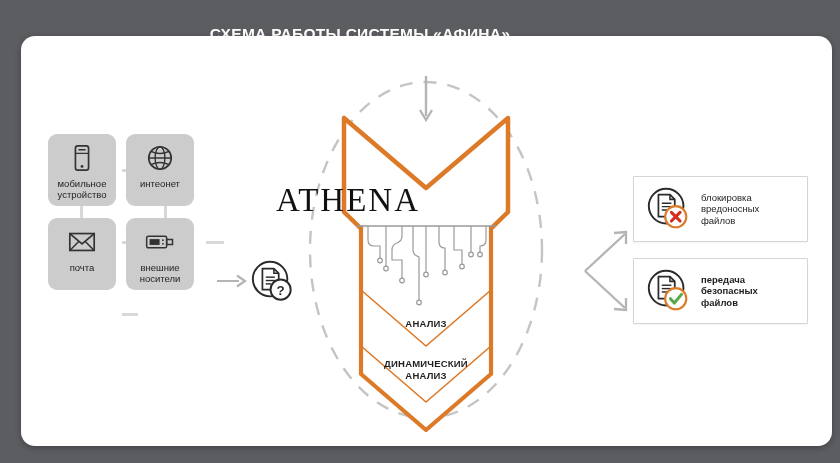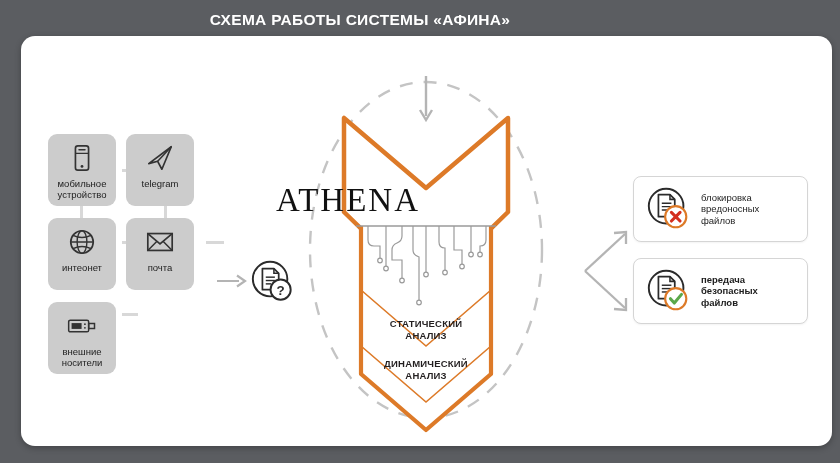--- a/index.html
+++ b/index.html
@@ -5,21 +5,21 @@
   html,body{margin:0;padding:0;}
   body{
     width:840px;height:463px;
     background:#5b5d61;
     font-family:"Liberation Sans", sans-serif;
     overflow:hidden;
     position:relative;
   }
 
   .header{
-    position:absolute;left:0;top:2px;width:720px;height:35px;
+    position:absolute;left:0;top:16px;width:720px;height:35px;
     display:flex;align-items:center;justify-content:center;
     background:#5b5d61;
   }
   .header-title{
     color:#ffffff;font-size:15.5px;font-weight:bold;letter-spacing:.3px;
     white-space:nowrap;
   }
 
   .panel{
     position:absolute;left:21px;top:36px;width:791px;height:410px;
@@ -65,21 +65,21 @@
     position:absolute;width:300px;text-align:center;
     font-size:9.5px;font-weight:bold;color:#231f20;line-height:12px;letter-spacing:.2px;
   }
   .stage-static{top:264px;}
   .stage-dynamic{top:304px;}
 
   
   .outcomes{position:absolute;left:612px;top:140px;width:175px;}
   .out-card{
     position:relative;width:175px;height:66px;
-    background:#ffffff;border:1.6px solid #d5d5d5;border-radius:8px;
+    background:#ffffff;border:1.6px solid #d5d5d5;border-radius:1px;
     display:flex;align-items:center;box-sizing:border-box;padding-left:10px;
     box-shadow:0 1px 2px rgba(0,0,0,.05);
   }
   .out-card + .out-card{margin-top:16px;font-weight:bold;}
   .out-icon{width:50px;height:50px;flex:0 0 50px;}
   .out-label{
     font-size:9.5px;color:#1d1d1d;line-height:11.5px;margin-left:7px;
   }
 
   
@@ -110,27 +110,20 @@
     <div class="src-card">
       <svg class="src-icon" viewBox="0 0 32 32">
         <rect x="9" y="3" width="14" height="26" rx="2.5" fill="none" stroke="#333" stroke-width="1.8"></rect>
         <rect x="12" y="6.5" width="8" height="1.6" rx=".8" fill="#333"></rect>
         <line x1="9" y1="11" x2="23" y2="11" stroke="#333" stroke-width="1.4"></line>
         <circle cx="16" cy="25" r="1.5" fill="#333"></circle>
       </svg>
       <div class="src-label">мобильное устройство</div>
     </div>
 
-    <div class="src-card">
-      <svg class="src-icon" viewBox="0 0 32 32">
-        <path d="M4 22 L28 4 L18 28 L13.5 19.5 Z" fill="none" stroke="#333" stroke-width="1.8" stroke-linejoin="round"></path>
-        <path d="M13.5 19.5 L28 4" fill="none" stroke="#333" stroke-width="1.6"></path>
-      </svg>
-      <div class="src-label">telegram</div>
-    </div>
 
     <div class="src-card">
       <svg class="src-icon" viewBox="0 0 32 32">
         <circle cx="16" cy="16" r="12" fill="none" stroke="#333" stroke-width="1.8"></circle>
         <ellipse cx="16" cy="16" rx="5.2" ry="12" fill="none" stroke="#333" stroke-width="1.5"></ellipse>
         <line x1="4" y1="16" x2="28" y2="16" stroke="#333" stroke-width="1.5"></line>
         <path d="M6.5 9 Q16 13.5 25.5 9" fill="none" stroke="#333" stroke-width="1.5"></path>
         <path d="M6.5 23 Q16 18.5 25.5 23" fill="none" stroke="#333" stroke-width="1.5"></path>
       </svg>
       <div class="src-label">интеонет</div>
@@ -212,21 +205,20 @@
         <path d="M195 172 L195 198"></path>
           <circle cx="195" cy="200.5" r="2.3"></circle>
         <path d="M210 172 L210 186 Q210 192 204 192 L204 198"></path>
           <circle cx="204" cy="200.5" r="2.3"></circle>
       </g>
     </svg>
 
     <div class="athena-word">ATHENA</div>
 
     <div class="stage-label stage-static">
-      <div>СТАТИЧЕСКИЙ</div>
       <div>АНАЛИЗ</div>
     </div>
 
     <div class="stage-label stage-dynamic">
       <div>ДИНАМИЧЕСКИЙ</div>
       <div>АНАЛИЗ</div>
     </div>
   </div>
 
   <svg class="branch" viewBox="0 0 58 98">

